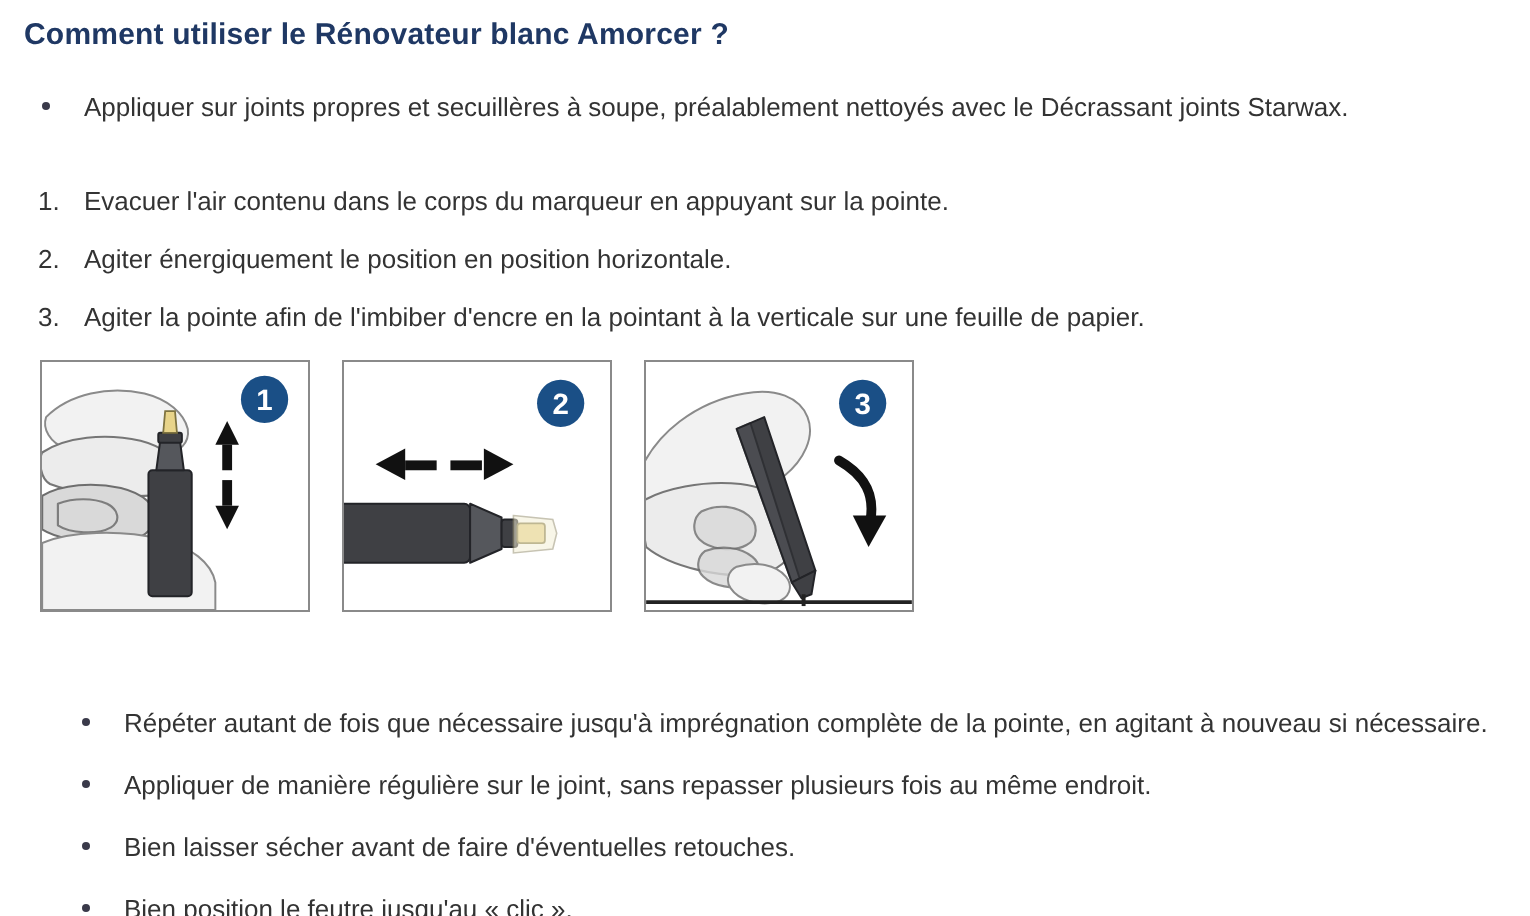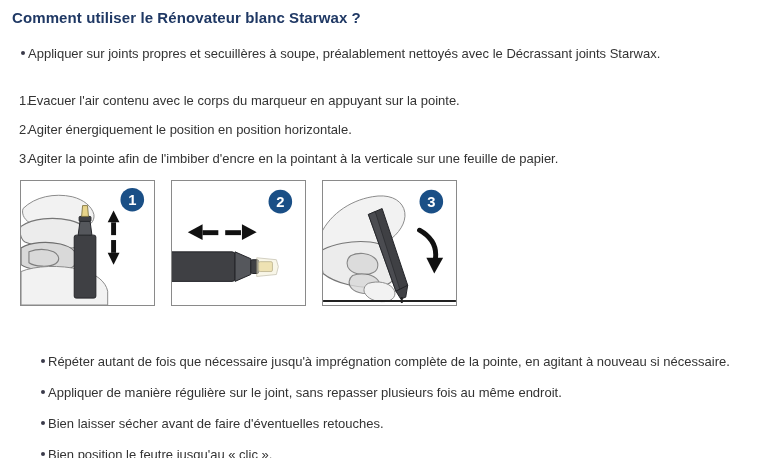--- a/index.html
+++ b/index.html
@@ -36,21 +36,21 @@
   }
 
   
   .list-block {
     position: absolute;
     left: 0;
     width: 765px;
   }
   .list-row {
     position: relative;
-    padding-left: 28px;
+    padding-left: 42px;
     font-size: 13px;
     line-height: 15px;
     color: #333333;
     white-space: nowrap;
   }
 
   .bullet-marker {
     position: absolute;
     left: 21px;
     top: 5px;
@@ -118,33 +118,33 @@
   .nib         { fill: #e8d48a; stroke: #7e7340; stroke-width: 0.9; }
   .nib-pale    { fill: #f4efd6; stroke: #9a9476; stroke-width: 0.8; }
   .arrow-dark  { fill: #111111; }
   .paper-line  { stroke: #222222; stroke-width: 2; }
 </style>
 </head>
 <body>
 
 <div class="page">
 
-  <div class="heading">Comment utiliser le Rénovateur blanc Starwax ?</div>
+  <div class="heading">Comment utiliser le Rénovateur blanc Amorcer ?</div>
 
   <div class="list-block" id="intro-list">
     <div class="list-row">
       <span class="bullet-marker"></span>
       <span>Appliquer sur joints propres et secuillères à soupe, préalablement nettoyés avec le Décrassant joints Starwax.</span>
     </div>
   </div>
 
   <div class="list-block" id="steps-list">
     <div class="list-row">
       <span class="num-marker">1.</span>
-      <span>Evacuer l'air contenu avec le corps du marqueur en appuyant sur la pointe.</span>
+      <span>Evacuer l'air contenu dans le corps du marqueur en appuyant sur la pointe.</span>
     </div>
     <div class="list-row">
       <span class="num-marker">2.</span>
       <span>Agiter énergiquement le position en position horizontale.</span>
     </div>
     <div class="list-row">
       <span class="num-marker">3.</span>
       <span>Agiter la pointe afin de l'imbiber d'encre en la pointant à la verticale sur une feuille de papier.</span>
     </div>
   </div>

